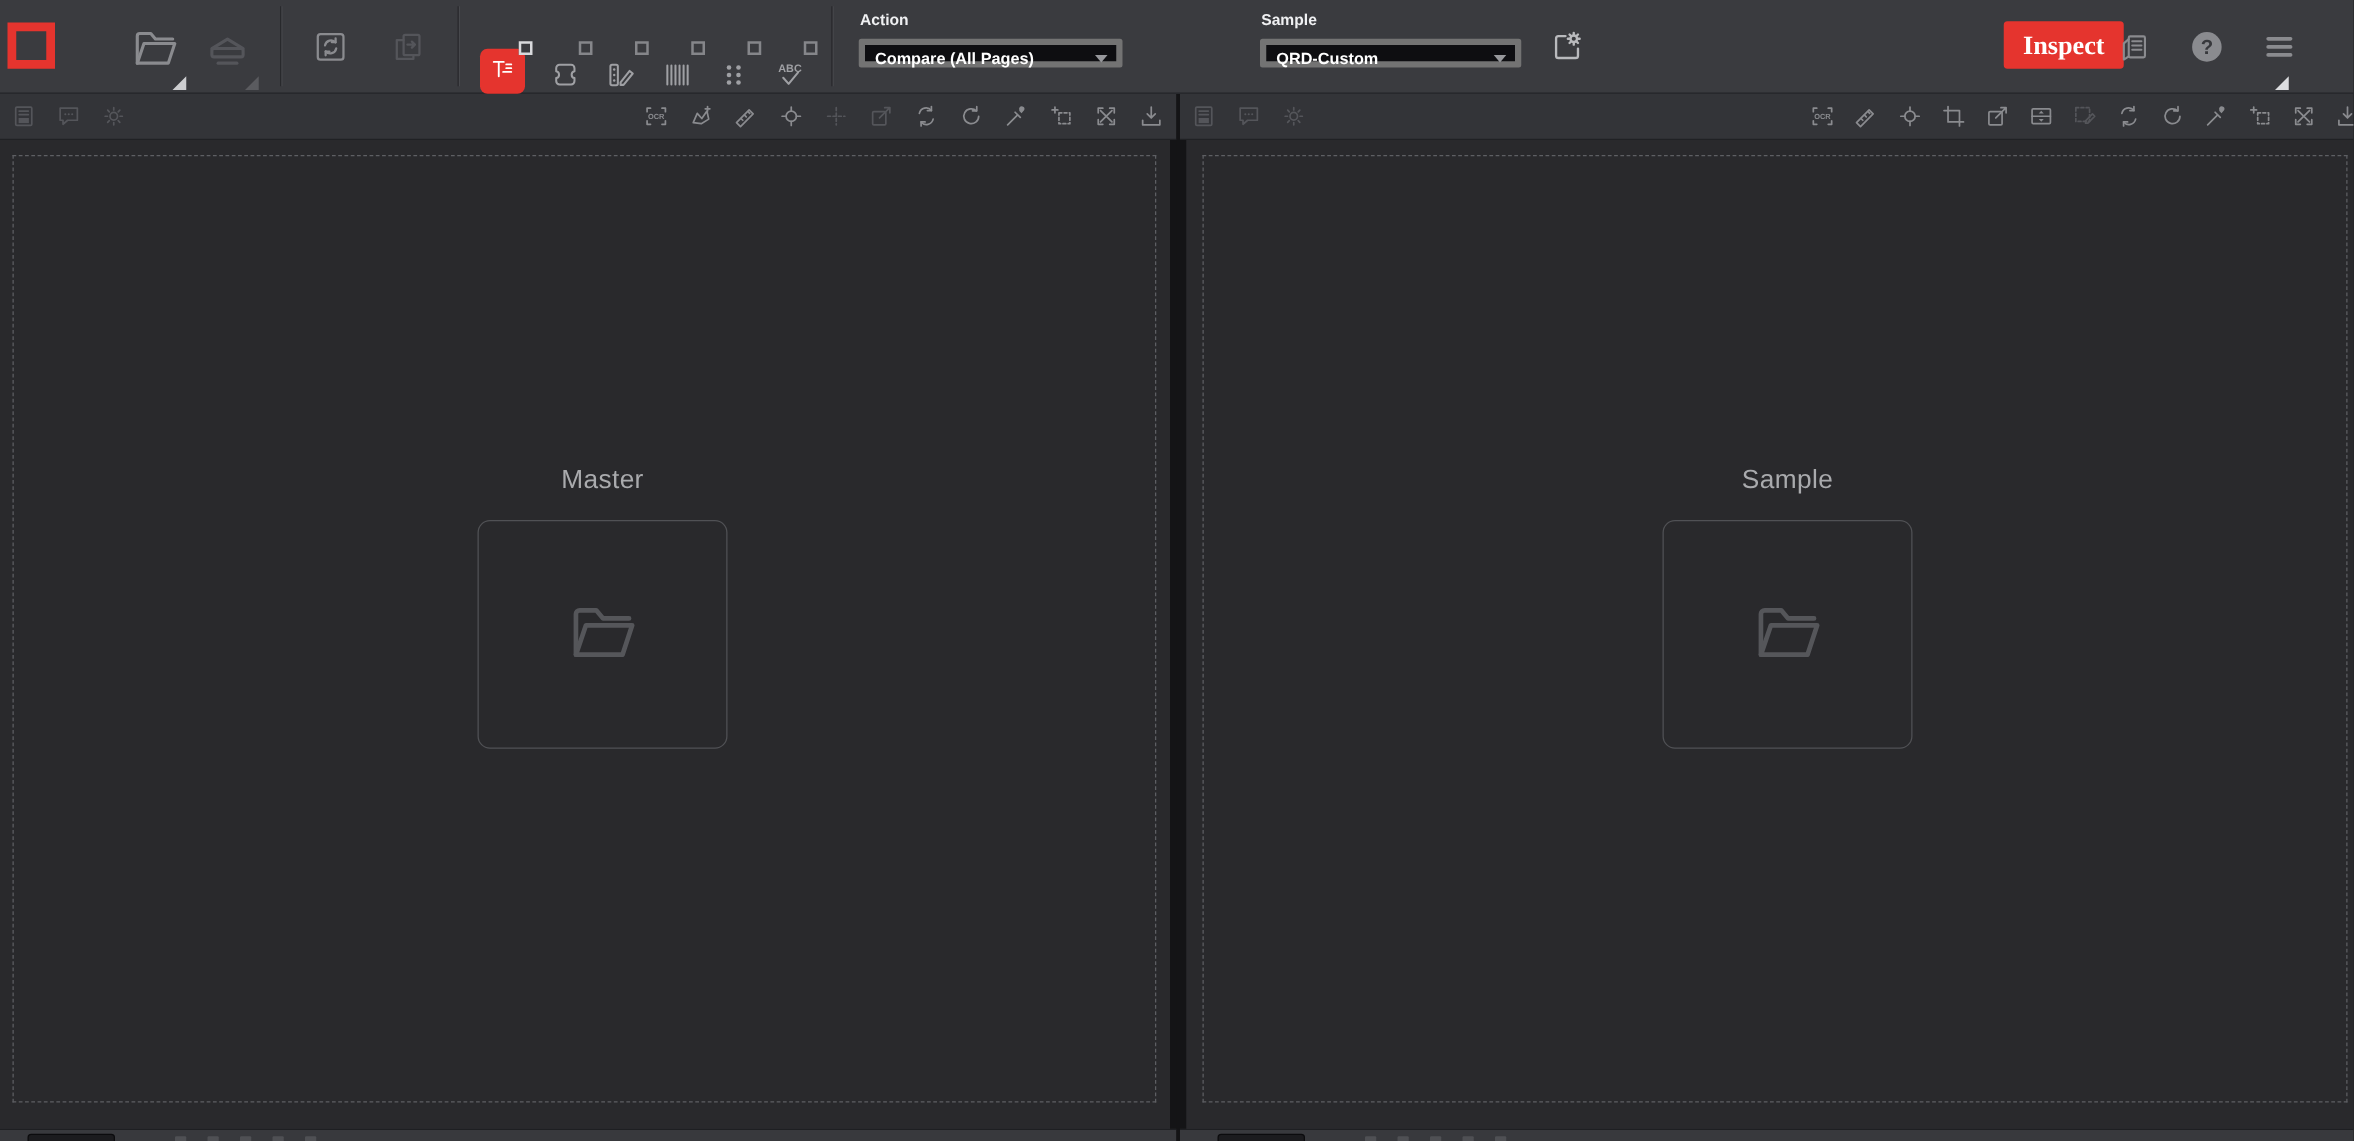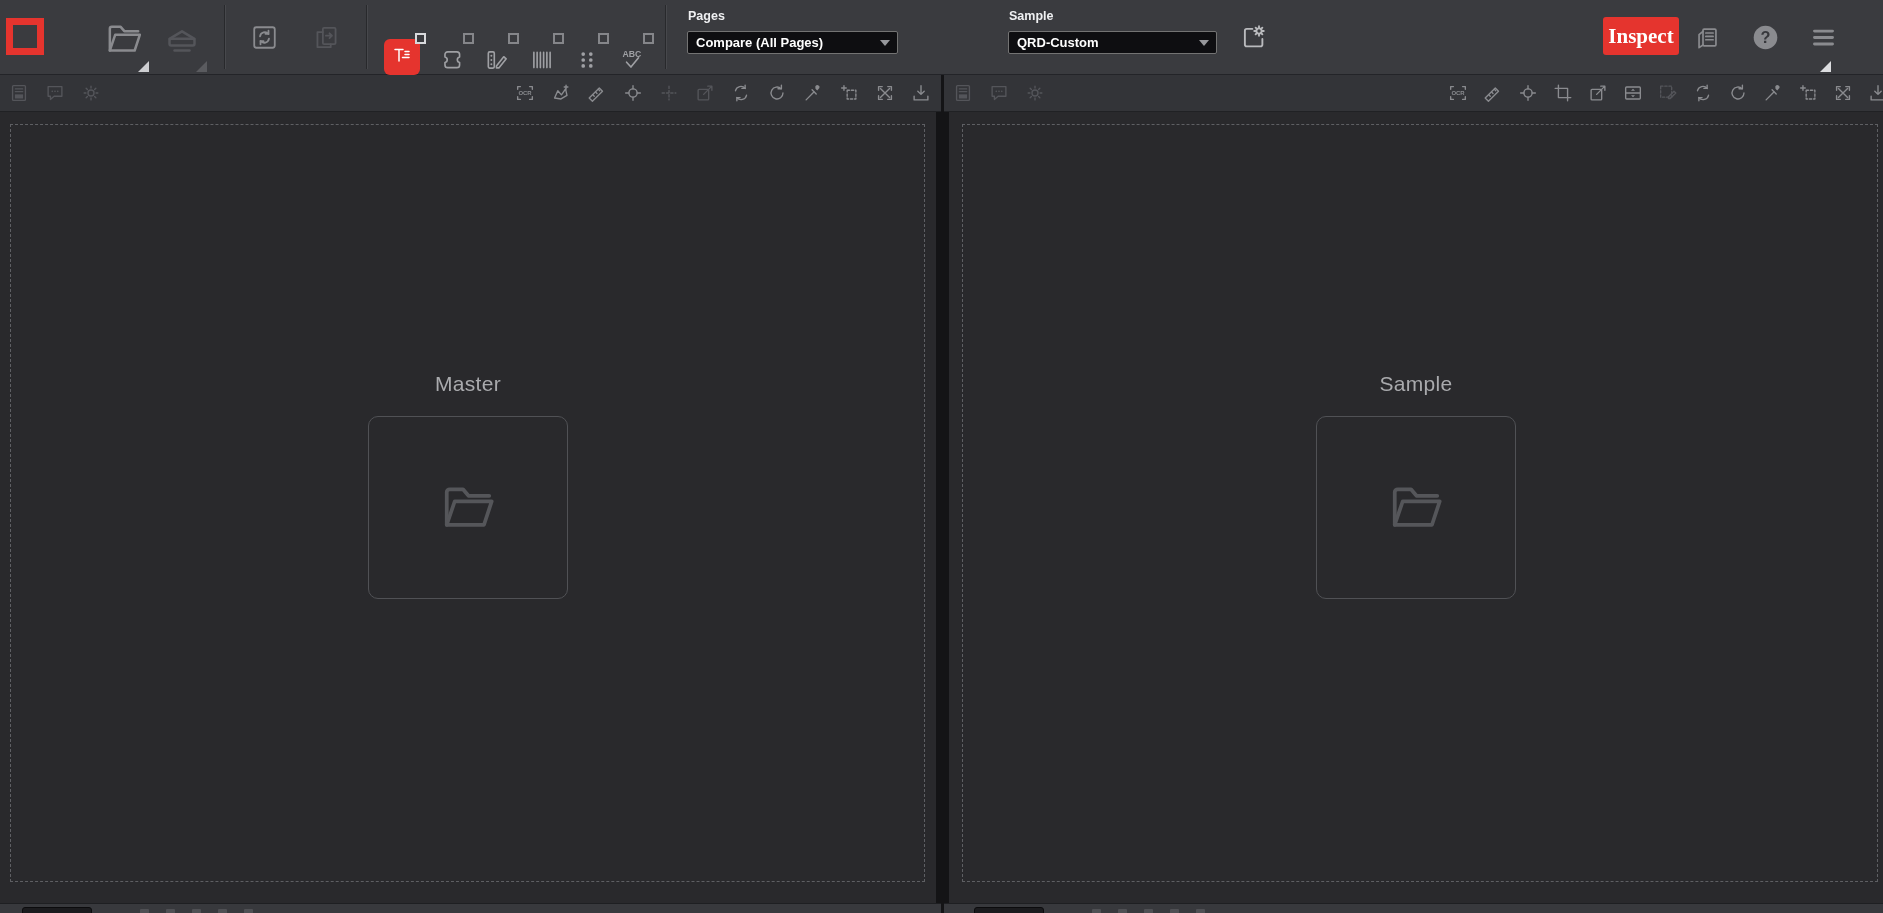--- a/index.html
+++ b/index.html
@@ -22,45 +22,45 @@
   .modes{position:absolute;left:384px;top:0;height:75px;display:flex;gap:19px;align-items:flex-end;}
   .mode{position:relative;width:26px;height:26px;display:flex;align-items:center;justify-content:center;color:#9fa0a4;}
   .mode svg{width:26px;height:26px;}
   .mode.active{width:36px;height:36px;background:#e5342e;border-radius:6px;color:#fff;}
   .mode.active svg{width:24px;height:24px;}
   .mode-check{position:absolute;top:-16px;right:-9px;width:11px;height:11px;box-sizing:border-box;
               border:2px solid #85868a;background:#3a3b3f;}
   .mode.active .mode-check{top:-6px;right:-6px;border-color:#d8d9dc;}
   
   .flabel{position:absolute;top:9px;font-size:12.5px;font-weight:bold;color:#eff0f2;}
-  .dropdown{position:absolute;top:31px;height:23px;background:#0e0e11;border:1px solid #737373;border-radius:2px;
+  .dropdown{position:absolute;top:31px;height:23px;background:#0e0e11;border:5px solid #737373;border-radius:2px;
             color:#fff;font-weight:bold;font-size:13px;line-height:21px;padding:0 26px 0 8px;box-sizing:border-box;white-space:nowrap;}
   .dd-arrow{position:absolute;right:7px;top:8px;width:0;height:0;border-left:5px solid transparent;
             border-right:5px solid transparent;border-top:6px solid #97989c;}
   .settings-btn{position:absolute;left:1238px;top:22px;width:30px;height:30px;color:#b9babd;}
   .settings-btn svg{width:30px;height:30px;}
-  .inspect{position:absolute;left:1603px;top:17px;width:76px;height:38px;background:#e5342e;border-radius:3px;
+  .inspect{position:absolute;left:1603px;top:17px;width:96px;height:38px;background:#e5342e;border-radius:3px;
            color:#fff;font-family:"Liberation Serif",serif;font-weight:bold;font-size:21px;
            display:flex;align-items:center;justify-content:center;cursor:pointer;}
   .winicons{position:absolute;left:1694px;top:0;height:75px;display:flex;gap:31px;align-items:center;color:#a9aaae;}
   .winicons .ticon svg{width:27px;height:27px;}
   
   .ptoolbar{position:absolute;top:75px;height:37px;background:#333438;border-bottom:1px solid #202124;box-sizing:border-box;overflow:hidden;}
   .ptoolbar.left{left:0;width:941px;}
   .ptoolbar.right{left:944px;width:939px;}
   .tools-left{position:absolute;left:8px;top:0;height:36px;display:flex;gap:14px;align-items:center;color:#5d5e62;}
   .tools-right{position:absolute;top:0;height:36px;display:flex;gap:14px;align-items:center;color:#85868a;}
   .ptoolbar.left .tools-right{right:9px;}
   .ptoolbar.right .tools-right{left:503px;gap:13px;}
   .ptoolbar .ticon svg{width:22px;height:22px;}
   
   .pdiv-thin{position:absolute;left:941px;top:75px;width:3px;height:838px;background:#141416;z-index:4;}
   .pdiv-wide{position:absolute;left:936px;top:112px;width:13px;height:791px;background:#141416;z-index:3;}
   
-  .canvas{position:absolute;top:112px;height:791px;background:#29292c;}
+  .canvas{position:absolute;top:112px;height:791px;background:#29292c;padding-left:28px;}
   .canvas.left{left:0;width:936px;}
   .canvas.right{left:949px;width:934px;}
   .dashed{position:absolute;border:1px dashed #5e5f63;box-sizing:border-box;}
   .canvas.left .dashed{left:10px;top:12px;width:915px;height:758px;}
   .canvas.right .dashed{left:13px;top:12px;width:916px;height:758px;}
   .ptitle{position:absolute;top:260px;left:0;width:100%;text-align:center;font-size:21px;color:#a9aaad;letter-spacing:.3px;}
   .drop-tile{position:absolute;top:304px;left:50%;transform:translateX(-50%);width:198px;height:181px;
              border:1px solid #505155;border-radius:10px;display:flex;align-items:center;justify-content:center;color:#55565a;cursor:pointer;}
   .drop-tile svg{width:74px;height:60px;}
   
@@ -171,21 +171,21 @@
           <span><svg viewBox="0 0 24 24" fill="none" stroke="currentColor" stroke-width="1.5" stroke-linecap="round" stroke-linejoin="round">
               <text x="12" y="9.5" font-size="8" font-weight="bold" text-anchor="middle" fill="currentColor" stroke="none" font-family="Liberation Sans,sans-serif">ABC</text>
               <path d="M7 14l4 4.5 7-8.5"></path>
             </svg></span>
           <span class="mode-check"></span>
         </div>
       </div>
 
     <div class="vdiv" style="left:665px;"></div>
 
-    <span class="flabel" style="left:688px;">Pages</span>
+    <span class="flabel" style="left:688px;">Action</span>
     <div class="dropdown" style="left:687px;width:211px;">
       <span>Compare (All Pages)</span>
       <span class="dd-arrow"></span>
     </div>
 
     <span class="flabel" style="left:1009px;">Sample</span>
     <div class="dropdown" style="left:1008px;width:209px;">
       <span>QRD-Custom</span>
       <span class="dd-arrow"></span>
     </div>

